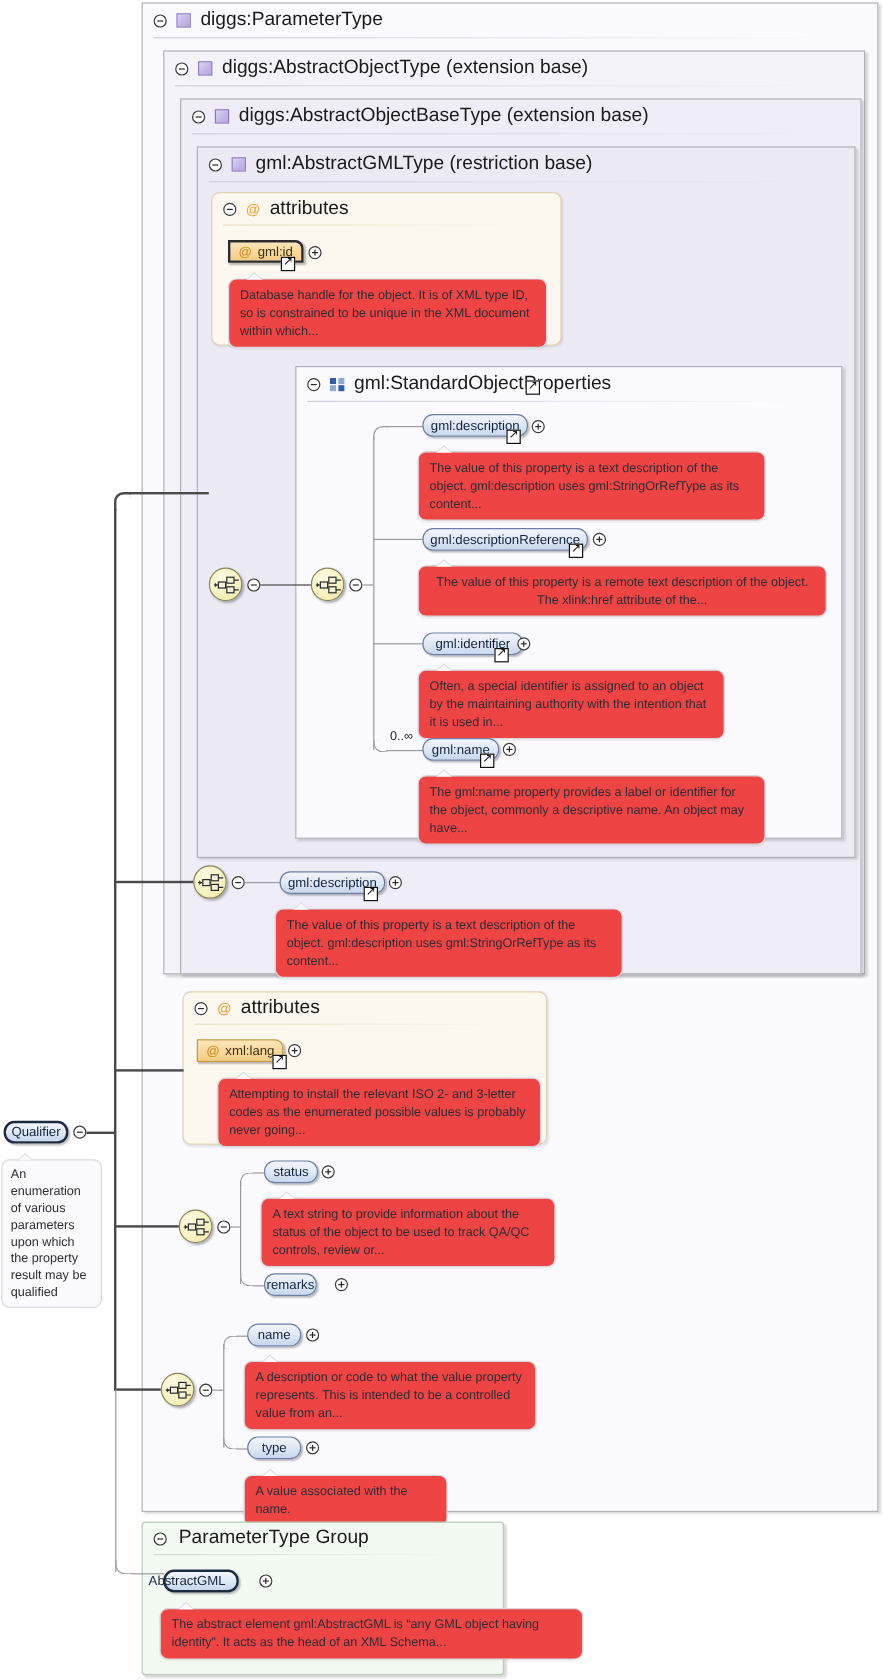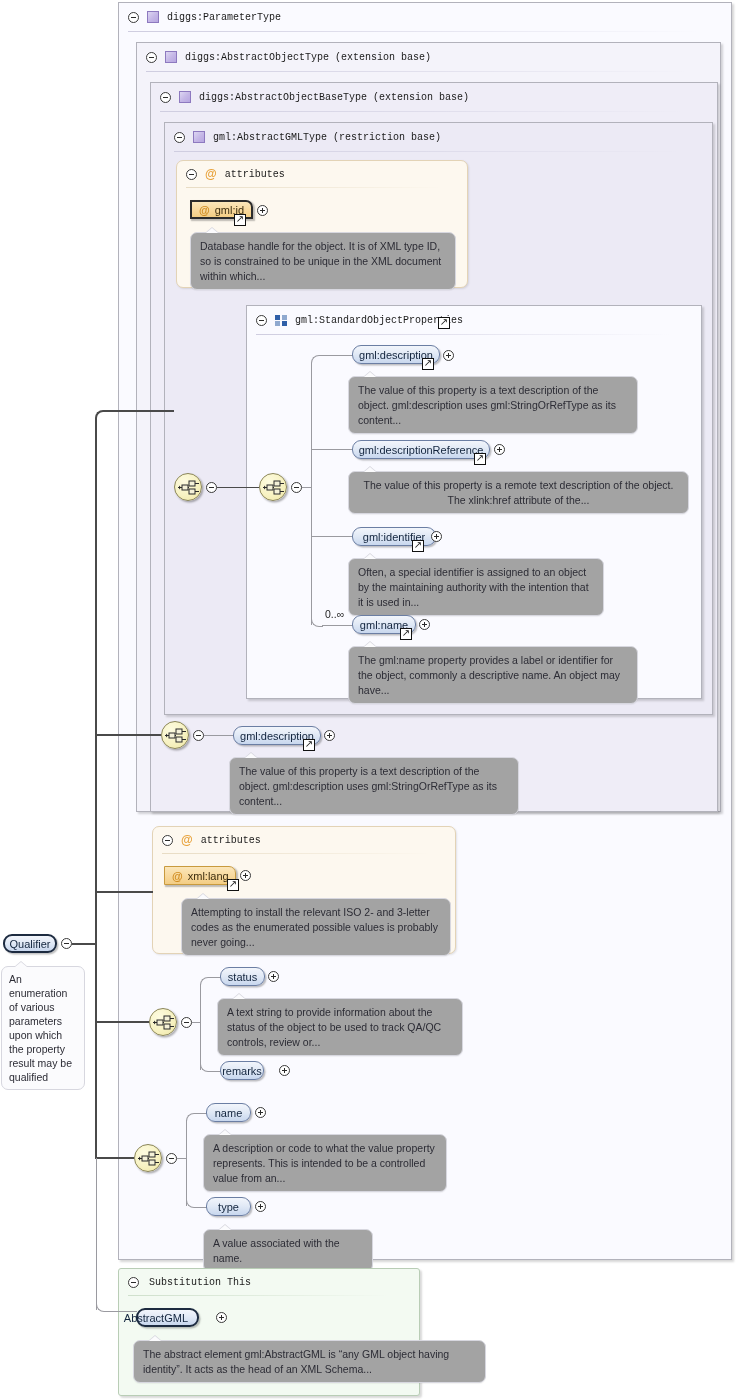--- a/index.html
+++ b/index.html
@@ -38,21 +38,21 @@
     padding-left: 9px;
     white-space: nowrap;
   }
   .tb-rule {
     position: absolute;
     left: 9px; right: 30px;
     top: 28px;
     height: 1px;
     background: linear-gradient(to right, #cfcde0, rgba(207,205,224,0));
   }
-  .tb-title { font-size: 10px; color: #1a1a1a; font-family: Liberation Mono, monospace; }
+  .tb-title { font-size: 16px; color: #1a1a1a; }
 
   
   .tog {
     width: 11px; height: 11px;
     border-radius: 50%;
     border: 1px solid #3a3a3a;
     background: #fff;
     position: relative;
     flex: 0 0 auto;
     display: inline-block;
@@ -172,21 +172,21 @@
     display: flex; align-items: center; justify-content: center;
     font-size: 10px; line-height: 1;
     color: #111;
     font-family: "DejaVu Sans", sans-serif;
   }
   .xlink span { transform: translateY(-1px); }
 
   
   .doc {
     position: absolute;
-    background: #a3a3a3;
+    background: #ef4444;
     border: 1px solid #d7d7df;
     border-radius: 7px;
     padding: 6px 9px 5px 9px;
     font-size: 10.5px;
     line-height: 15px;
     color: #2c2c35;
     box-shadow: 0 1px 1px rgba(0,0,0,0.05);
   }
   .doc::before {
     content: "";
@@ -544,21 +544,21 @@
     <span>type</span>
   </div>
   <div class="ctog plus" style="left:255px; top:1201px;"></div>
   <div class="doc" style="left:203px; top:1229px; width:170px;">
     <span>A value associated with the name.</span>
   </div>
 
   <div class="subpanel" style="left:118px; top:1268px; width:302px; height:128px;">
     <div class="tb-head" style="height:26px;">
       <span class="tog"></span>
-      <span class="tb-title" style="margin-left:10px;">Substitution This</span>
+      <span class="tb-title" style="margin-left:10px;">ParameterType Group</span>
     </div>
     <div class="tb-rule" style="top:26px;"></div>
   </div>
 
   <div class="node abstract" style="left:136px; top:1308px; width:63px;justify-content:flex-end;">
     <span>AbstractGML</span>
   </div>
   <div class="ctog plus" style="left:216px; top:1312px;"></div>
   <div class="doc" style="left:133px; top:1340px; width:353px;">
     <span>The abstract element gml:AbstractGML is “any GML object having identity”. It acts as the head of an XML Schema...</span>

